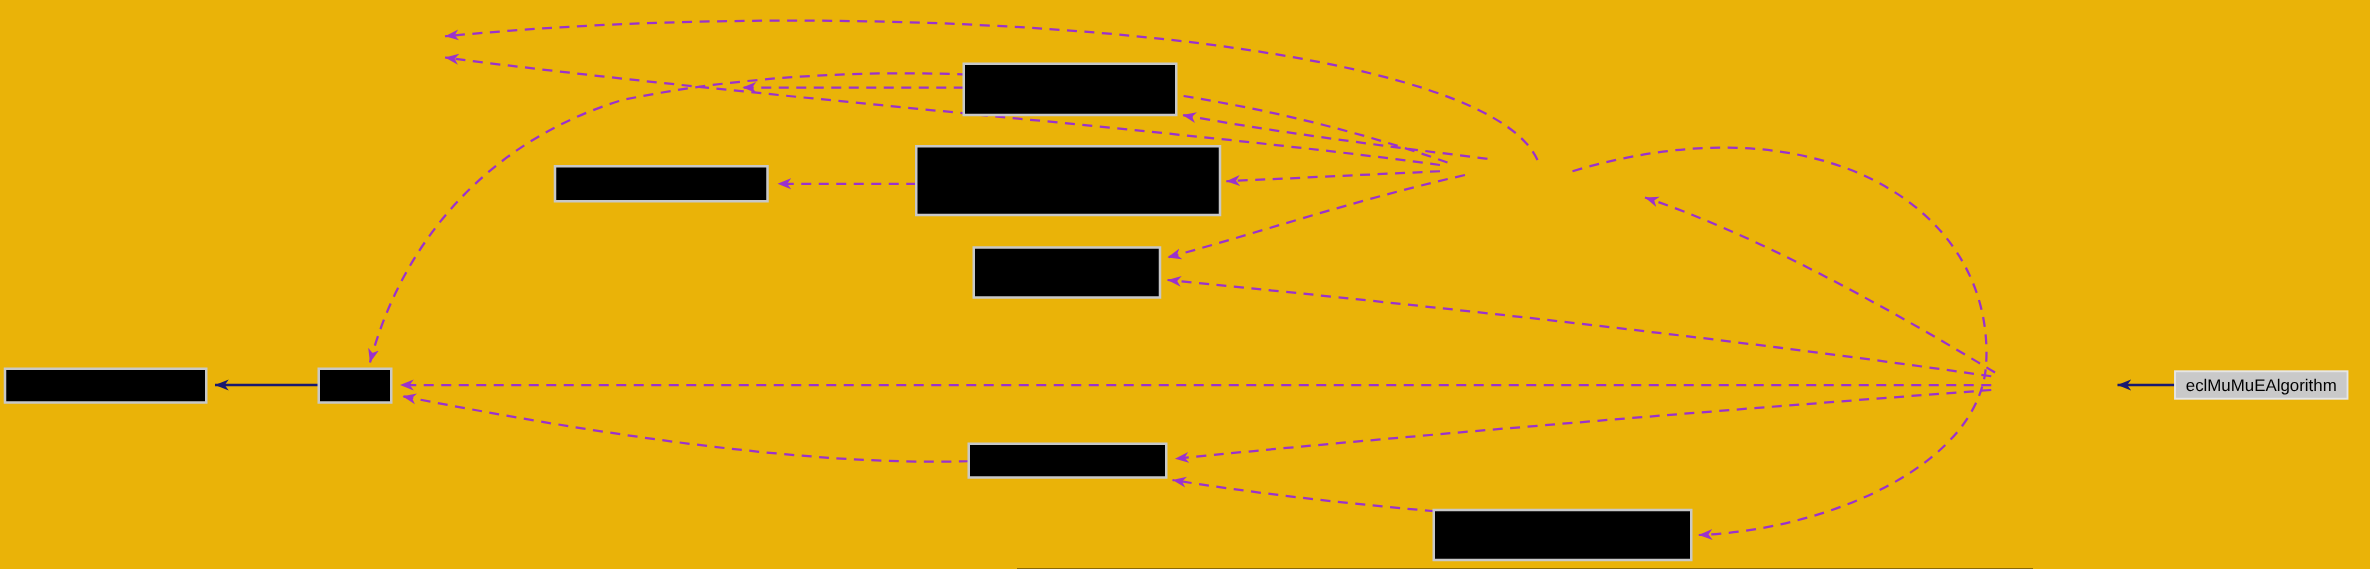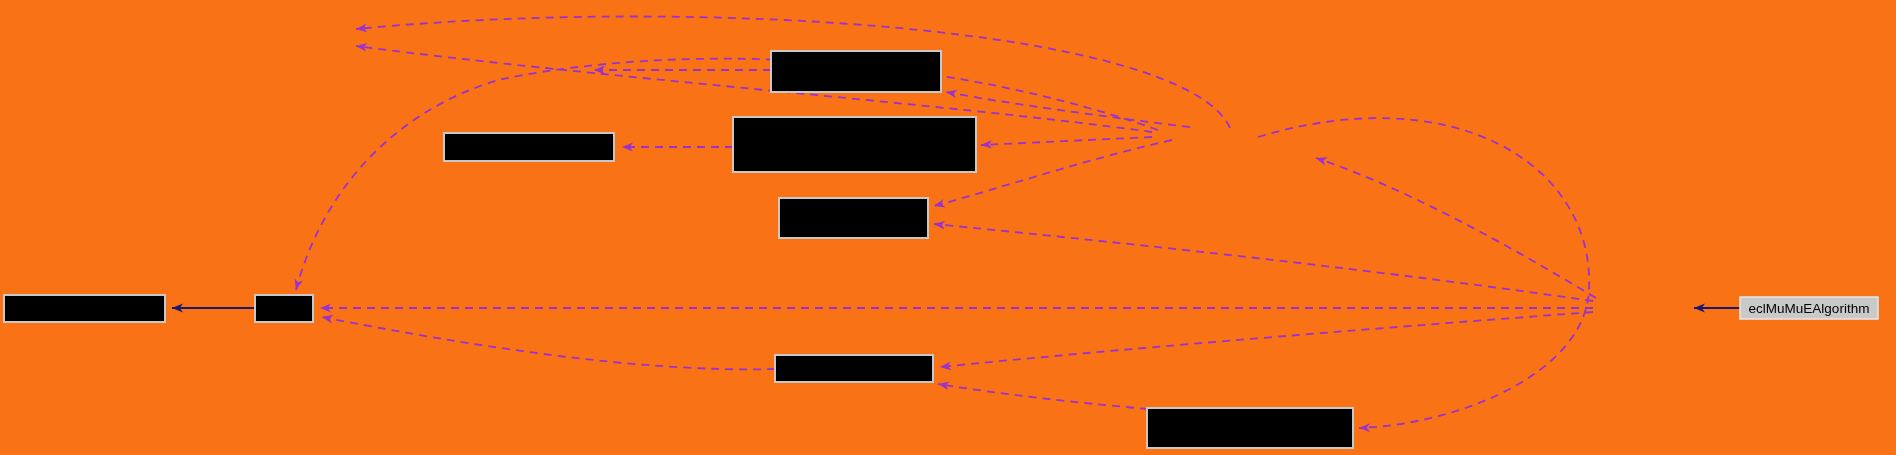--- a/index.html
+++ b/index.html
@@ -8,21 +8,21 @@
     background: #000000;
     width: 1896px;
     height: 455px;
     overflow: hidden;
     font-family: "Liberation Sans", sans-serif;
   }
   .graph-wrap {
     position: relative;
     width: 1896px;
     height: 455px;
-    background: #f97316;
+    background: #eab308;
   }
   svg { display: block; }
   .node-rect {
     fill: #000000;
     stroke: #c8c8c8;
     stroke-width: 2;
   }
   .edge-dashed {
     fill: none;
     stroke: #9a32cd;

